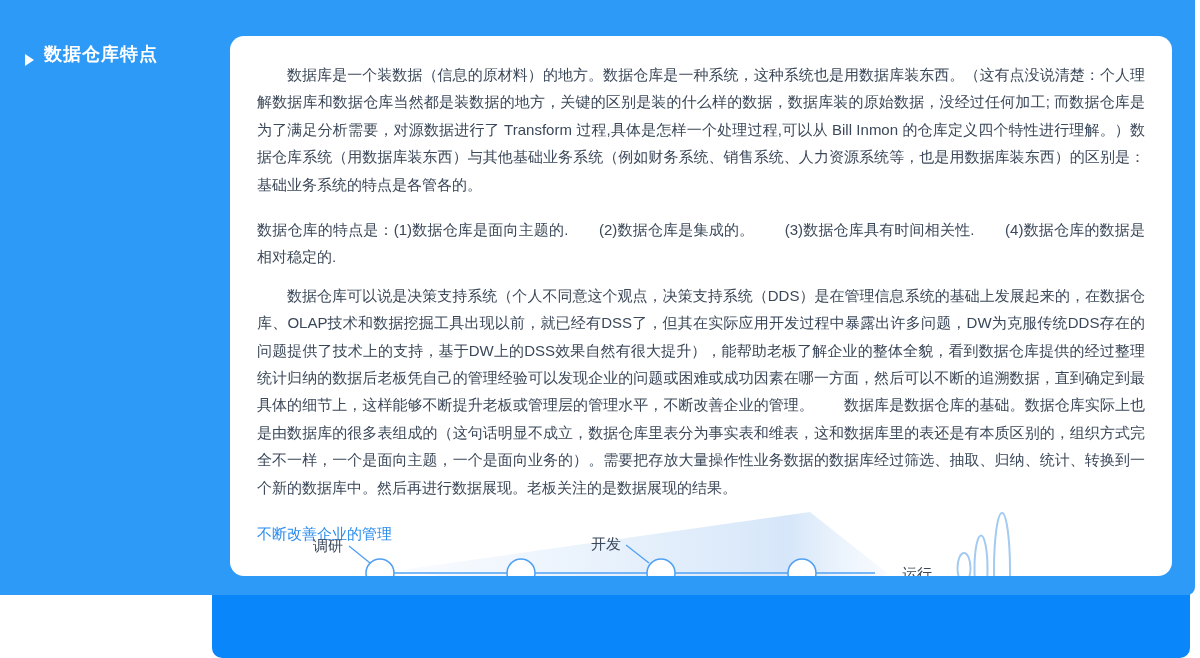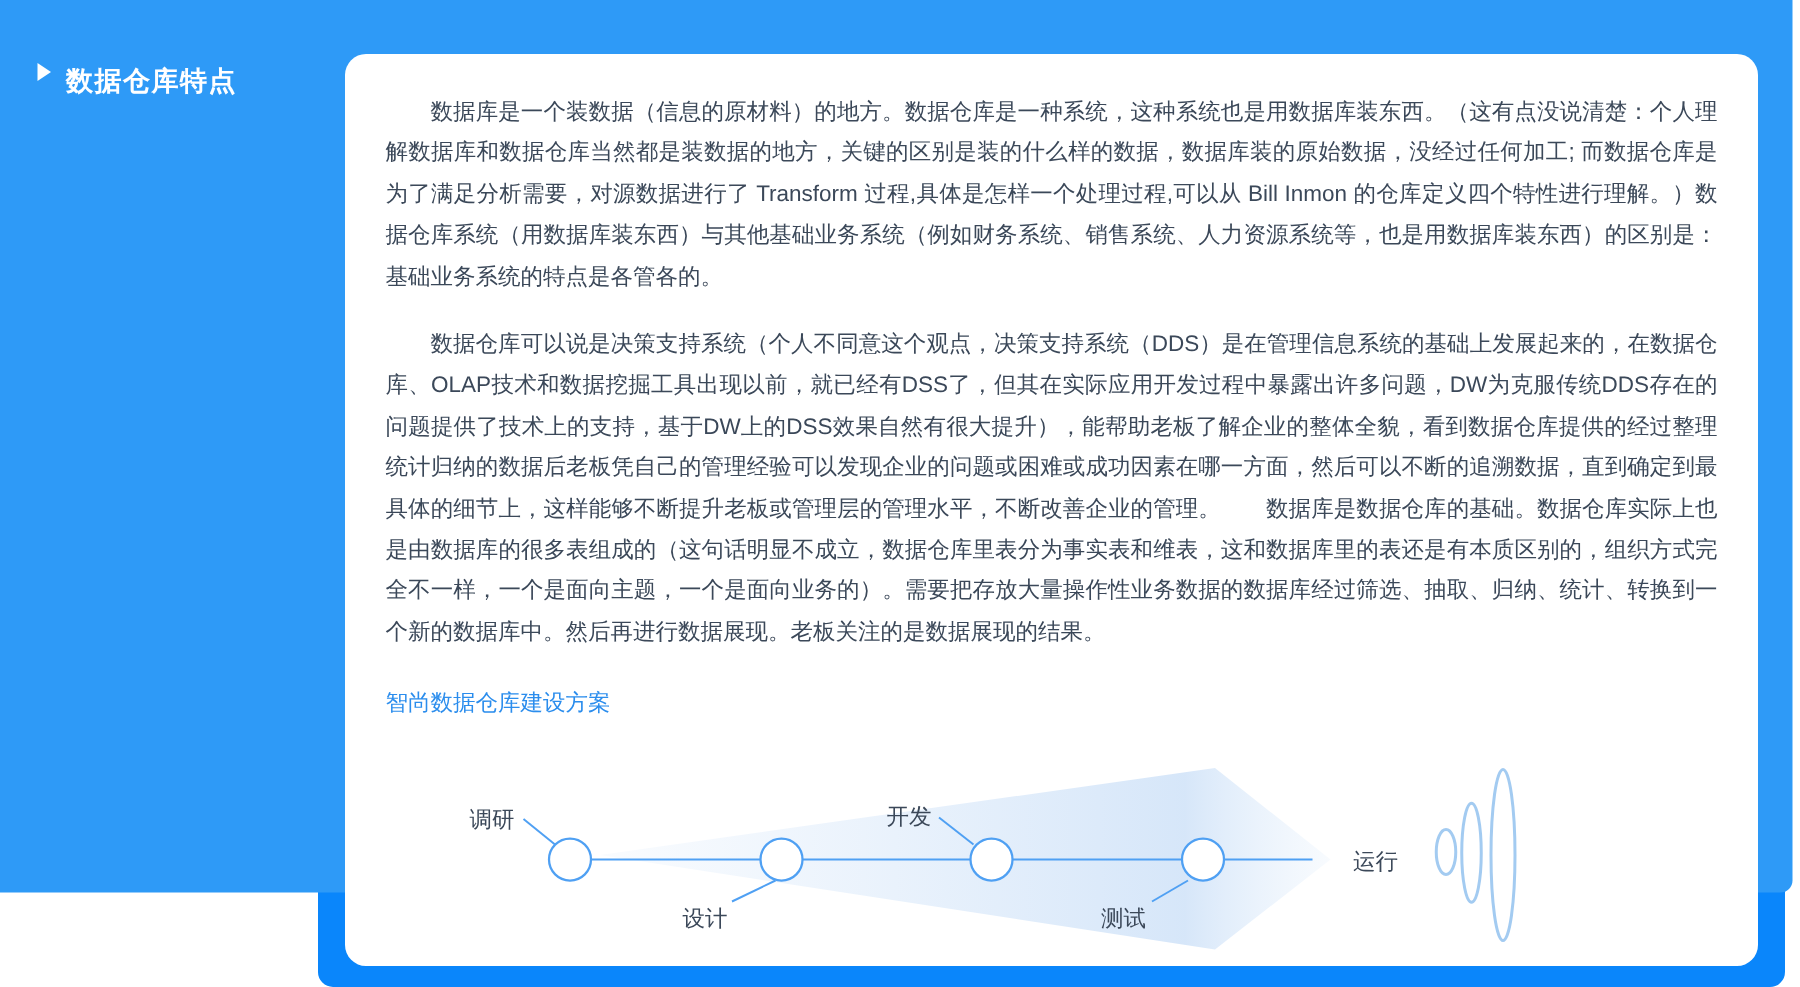--- a/index.html
+++ b/index.html
@@ -11,31 +11,31 @@
   .deep-accent{
     position:absolute;left:212px;top:70px;width:978px;height:588px;
     background:#0a86fb;border-radius:10px;
   }
   
   .main-bg{
     position:absolute;left:0;top:0;width:1195px;height:595px;
     background:#2e9af7;border-bottom-right-radius:8px;
   }
   .section-title{
-    position:absolute;left:25px;top:42px;display:flex;align-items:flex-start;gap:10px;
+    position:absolute;left:25px;top:42px;display:flex;align-items:flex-end;gap:10px;
   }
   .play-icon{
     width:0;height:0;border-left:9px solid #ffffff;
     border-top:6px solid transparent;border-bottom:6px solid transparent;
   }
   .section-title-label{
     color:#ffffff;font-size:18px;font-weight:bold;letter-spacing:1px;
   }
   .card{
-    position:absolute;left:230px;top:36px;width:942px;height:608px;
+    position:absolute;left:230px;top:36px;width:942px;height:540px;
     background:#ffffff;border-radius:14px;overflow:hidden;
   }
   .card-inner{padding:25px 27px 0 27px;}
   .card-inner p{
     margin:0 0 18px 0;text-align:justify;color:#3b4859;
     font-size:15px;line-height:27.4px;
   }
   .card-inner p.indent{text-indent:2em;}
   .card-inner p.p2{margin-bottom:11px;}
   .card-inner p.p3{margin-bottom:24px;}
@@ -56,22 +56,23 @@
   <div class="main-bg"></div>
 
   <div class="section-title">
     <span class="play-icon"></span>
     <span class="section-title-label">数据仓库特点</span>
   </div>
 
   <div class="card">
     <div class="card-inner">
       <p class="indent p1">数据库是一个装数据（信息的原材料）的地方。数据仓库是一种系统，这种系统也是用数据库装东西。（这有点没说清楚：个人理解数据库和数据仓库当然都是装数据的地方，关键的区别是装的什么样的数据，数据库装的原始数据，没经过任何加工; 而数据仓库是为了满足分析需要，对源数据进行了 Transform 过程,具体是怎样一个处理过程,可以从 Bill Inmon 的仓库定义四个特性进行理解。）数据仓库系统（用数据库装东西）与其他基础业务系统（例如财务系统、销售系统、人力资源系统等，也是用数据库装东西）的区别是：基础业务系统的特点是各管各的。</p>
+      <p class="p2">数据仓库的特点是：(1)数据仓库是面向主题的.　　(2)数据仓库是集成的。　　(3)数据仓库具有时间相关性.　　(4)数据仓库的数据是相对稳定的.</p>
       <p class="indent p3">数据仓库可以说是决策支持系统（个人不同意这个观点，决策支持系统（DDS）是在管理信息系统的基础上发展起来的，在数据仓库、OLAP技术和数据挖掘工具出现以前，就已经有DSS了，但其在实际应用开发过程中暴露出许多问题，DW为克服传统DDS存在的问题提供了技术上的支持，基于DW上的DSS效果自然有很大提升），能帮助老板了解企业的整体全貌，看到数据仓库提供的经过整理统计归纳的数据后老板凭自己的管理经验可以发现企业的问题或困难或成功因素在哪一方面，然后可以不断的追溯数据，直到确定到最具体的细节上，这样能够不断提升老板或管理层的管理水平，不断改善企业的管理。　　数据库是数据仓库的基础。数据仓库实际上也是由数据库的很多表组成的（这句话明显不成立，数据仓库里表分为事实表和维表，这和数据库里的表还是有本质区别的，组织方式完全不一样，一个是面向主题，一个是面向业务的）。需要把存放大量操作性业务数据的数据库经过筛选、抽取、归纳、统计、转换到一个新的数据库中。然后再进行数据展现。老板关注的是数据展现的结果。</p>
-      <a class="project-link">智尚数据仓库建设方案</a>
+      <a class="project-link">不断改善企业的管理</a>
     </div>
 
     <svg class="timeline-svg" width="942" height="139" viewBox="0 0 942 139">
       <defs>
         <linearGradient id="beamGrad" x1="0" y1="0" x2="1" y2="0">
           <stop offset="0" stop-color="#d8e8fa" stop-opacity="0.15"></stop>
           <stop offset="0.8" stop-color="#cfe2f8" stop-opacity="0.85"></stop>
           <stop offset="1" stop-color="#e7f1fc" stop-opacity="0.3"></stop>
         </linearGradient>
       </defs>

